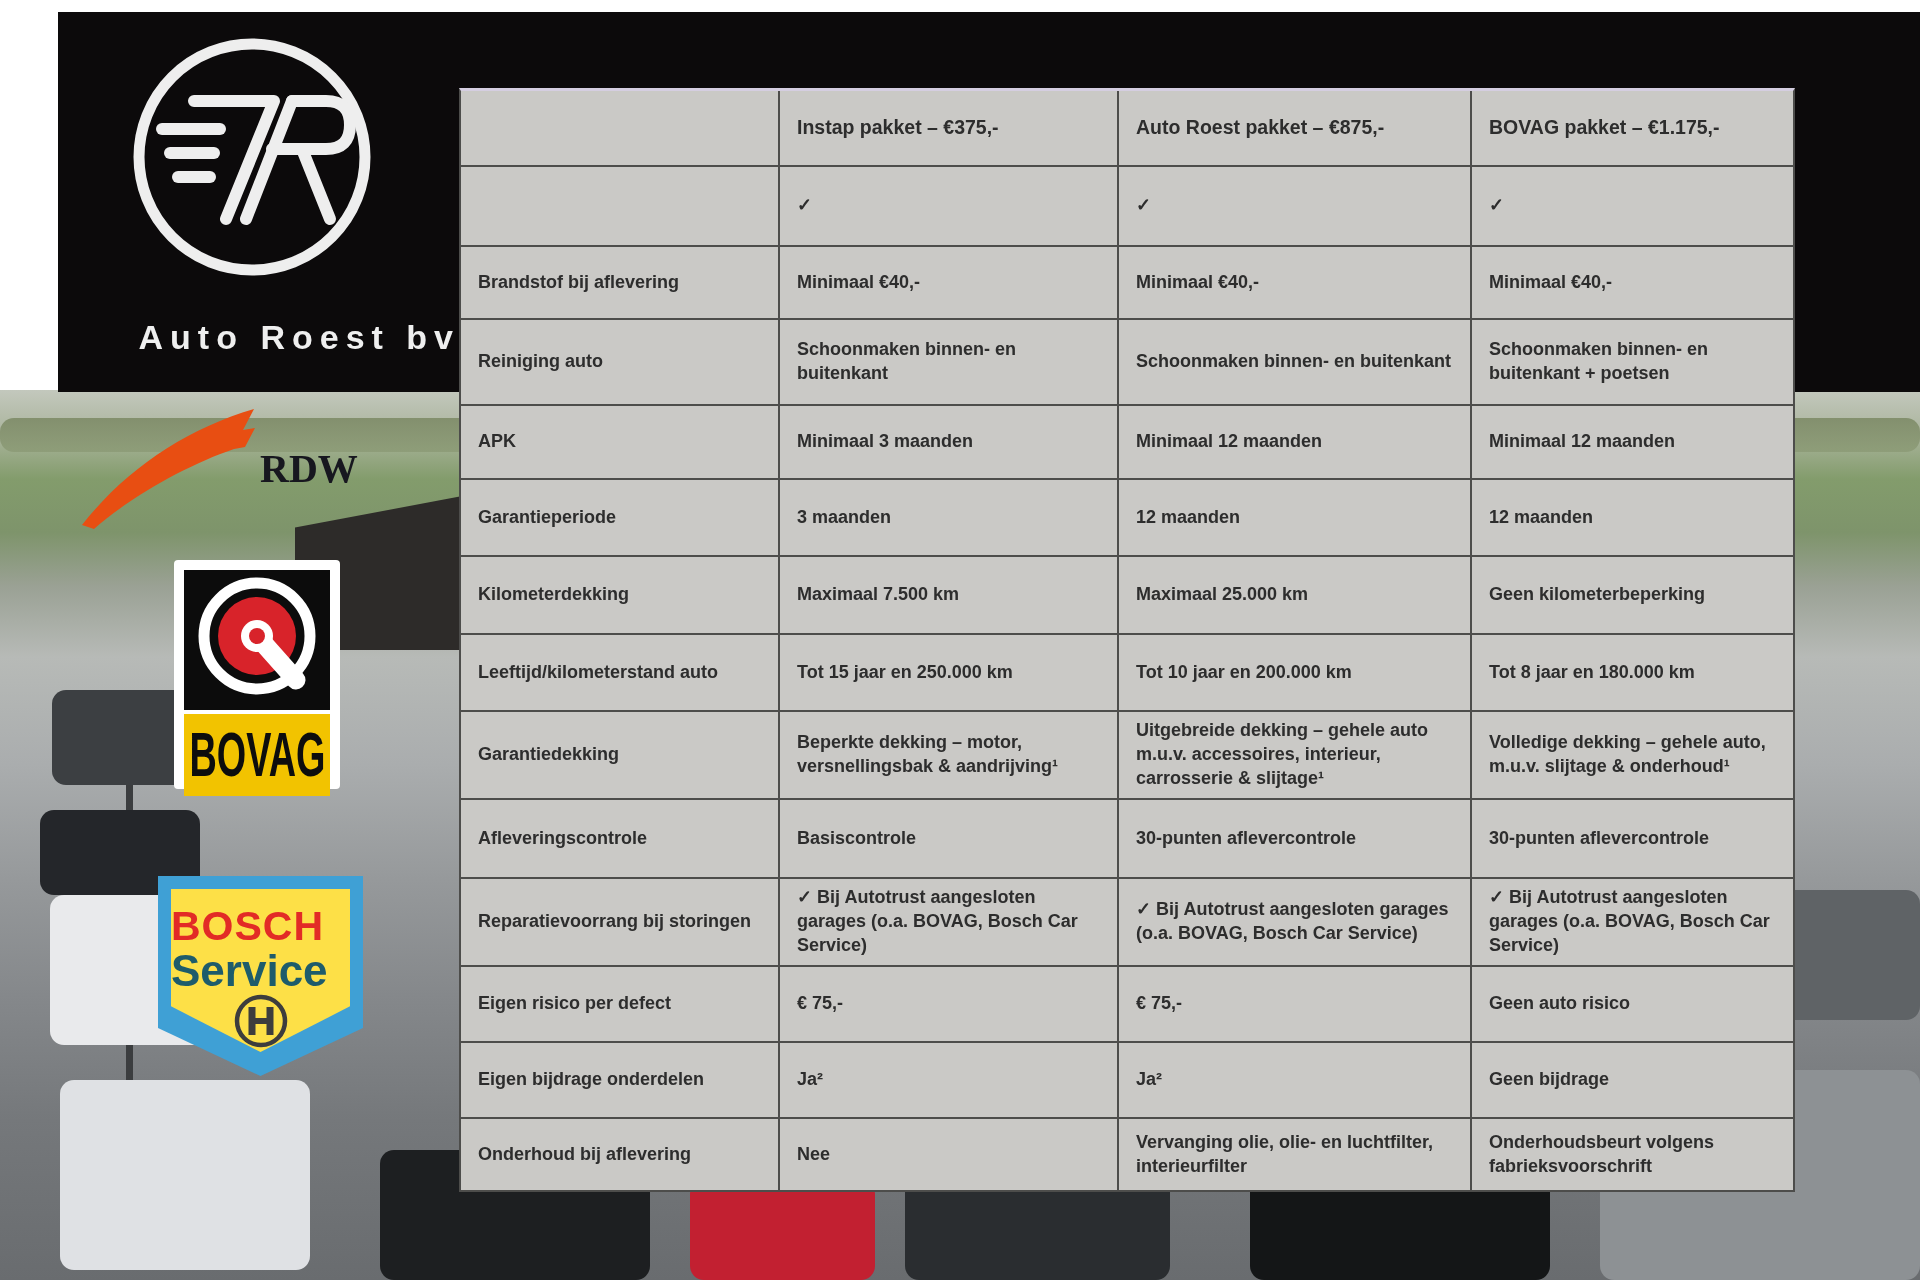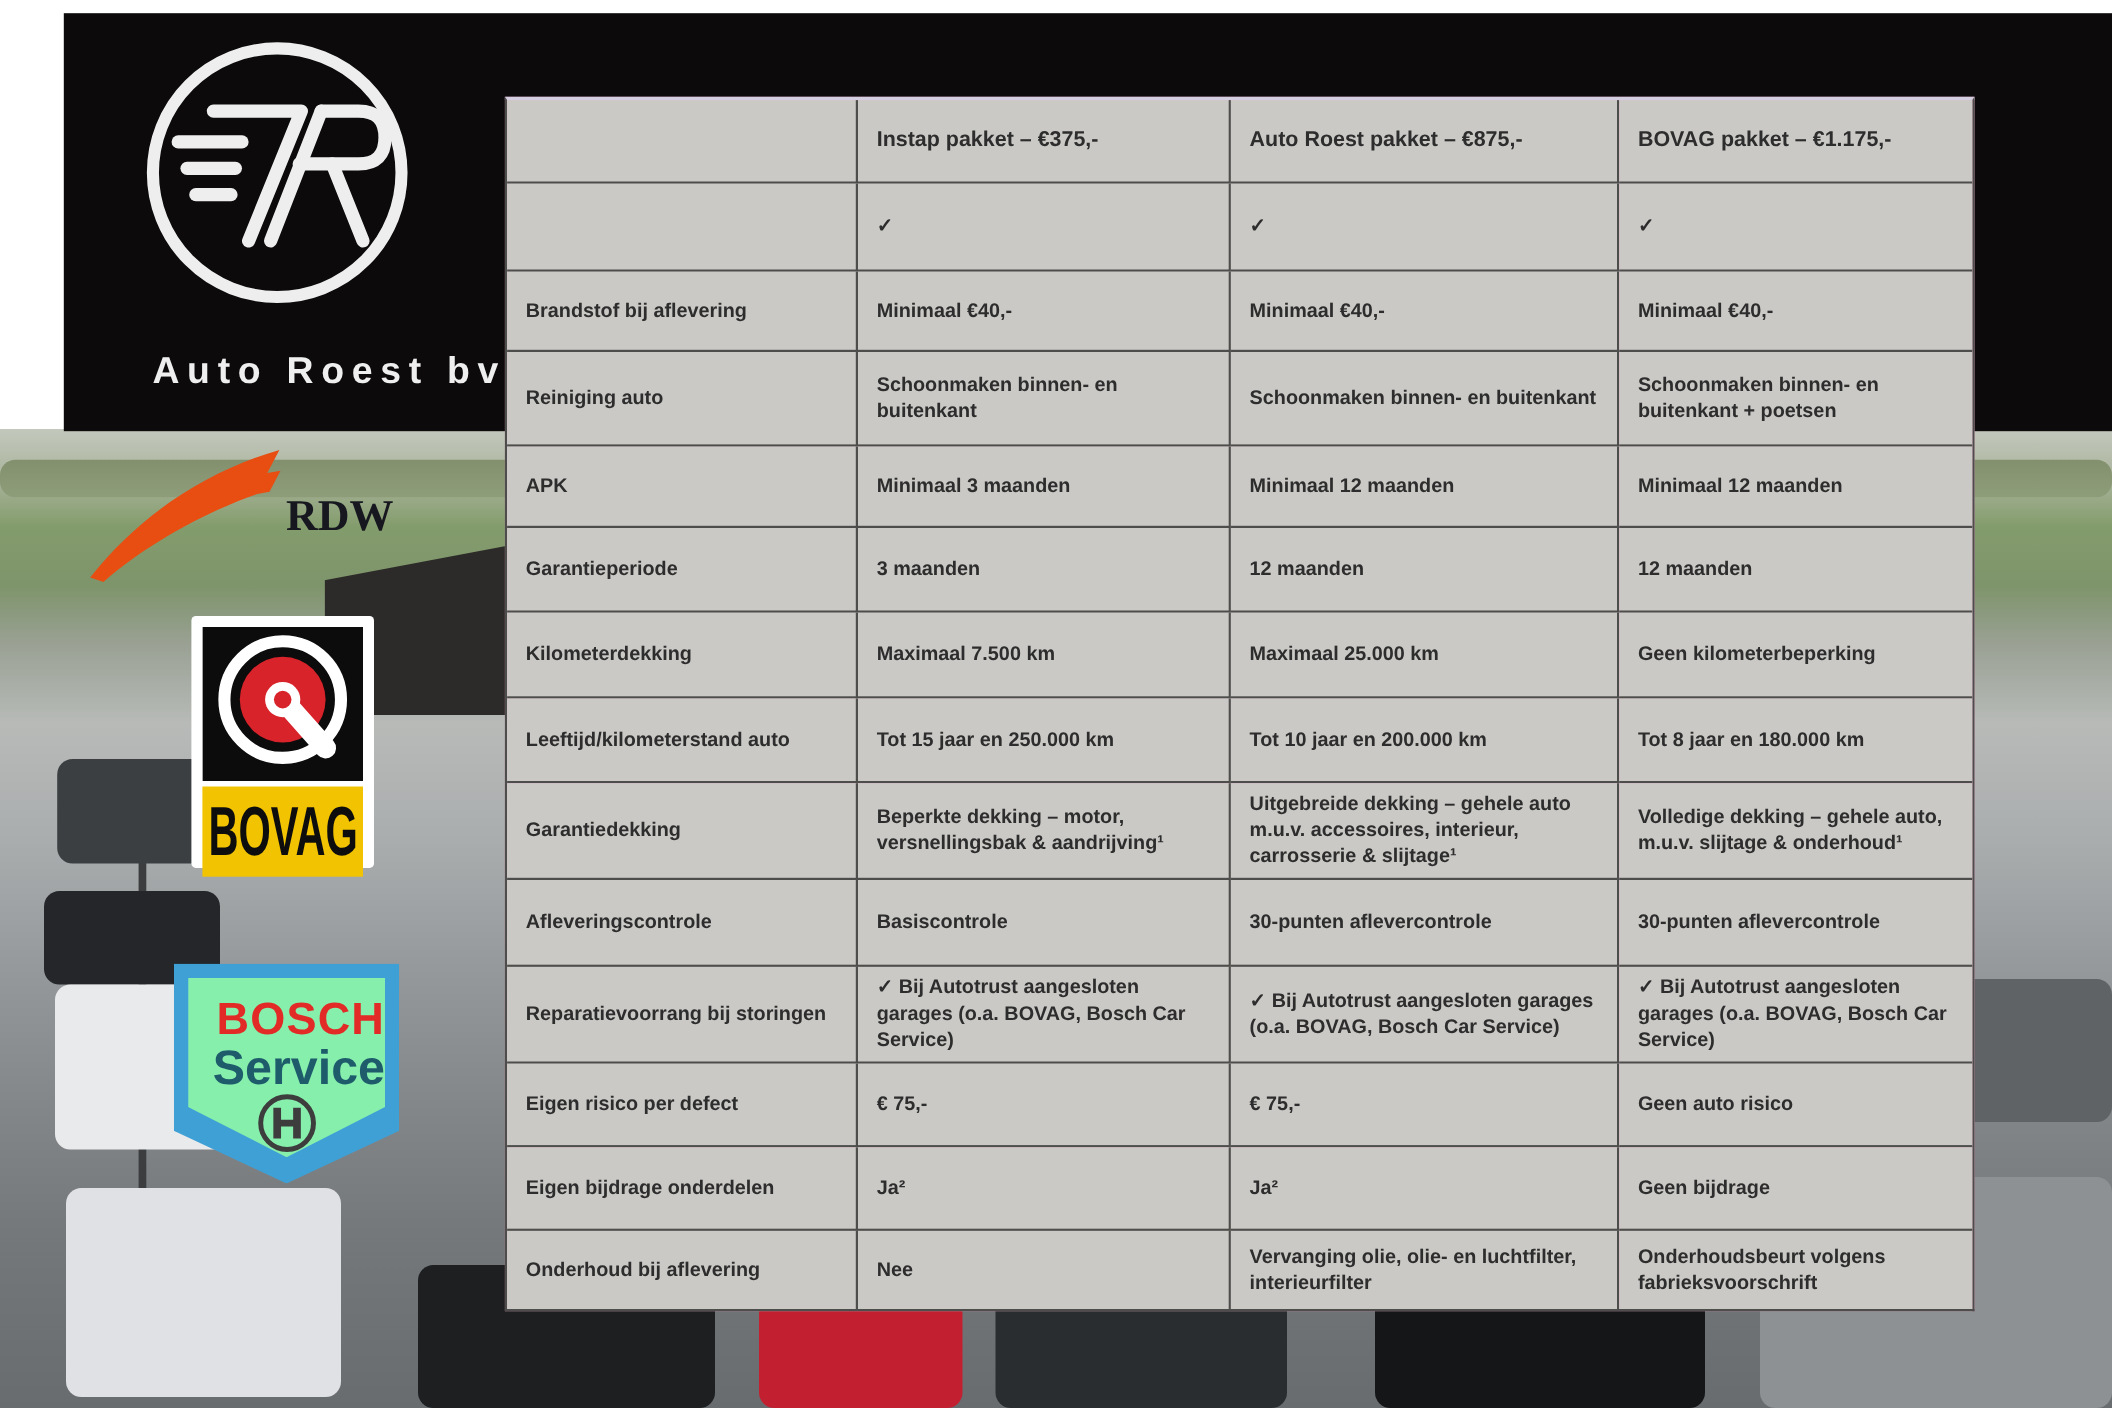--- a/index.html
+++ b/index.html
@@ -30,33 +30,33 @@
   .rdw{position:absolute;left:78px;top:398px;width:340px;height:140px;display:flex;align-items:center;}
   .rdw-text{font-family:"Liberation Serif",serif;font-size:40px;font-weight:600;color:#17171f;margin-left:2px;}
   
   .bovag{position:absolute;left:174px;top:560px;width:166px;height:229px;background:#ffffff;
     padding:10px;box-sizing:border-box;border-radius:4px;}
   .bovag-band{width:146px;height:82px;background:#f2c300;display:flex;align-items:center;justify-content:center;}
   .bovag-band span{font-size:42px;font-weight:700;color:#0d0d0d;transform:scale(.9,1.5);letter-spacing:0px;}
   
   .bosch{position:absolute;left:158px;top:876px;width:205px;height:200px;background:#3fa0d5;
     clip-path:polygon(0 0,100% 0,100% 76%,50% 100%,0 76%);}
-  .bosch-inner{position:absolute;left:13px;right:13px;top:13px;bottom:24px;background:#86efac;
-    clip-path:polygon(0 0,100% 0,100% 72%,50% 100%,0 72%);text-align:right;}
+  .bosch-inner{position:absolute;left:13px;right:13px;top:13px;bottom:24px;background:#fde047;
+    clip-path:polygon(0 0,100% 0,100% 72%,50% 100%,0 72%);text-align:left;}
   .bosch-word1{margin-top:14px;font-size:41px;font-weight:800;color:#e22b26;letter-spacing:1px;}
   .bosch-word2{margin-top:-4px;font-size:44px;font-weight:700;color:#1e5c6b;}
   .bosch-armature{position:absolute;left:50%;bottom:2px;transform:translateX(-50%);}
   
   .table{
     position:absolute;left:459px;top:88px;width:1332px;
     display:grid;
     grid-template-columns:319px 339px 353px 321px;
     grid-template-rows:76px 80px 73px 86px 74px 77px 78px 77px 88px 79px 88px 76px 76px 71px;
     border:2px solid #4d4d4b;border-top:3px solid #d5cee1;
-    background:#f9a8d4;
+    background:#0369a1;
     box-sizing:content-box;
   }
   .cell{
     background:#cac9c6;color:#2d2d2d;
     display:flex;align-items:center;
     padding:8px 14px 8px 17px;box-sizing:border-box;
     border-bottom:2px solid #4d4d4b;
     font-size:18px;font-weight:700;line-height:1.32;
   }
   .cell:not(:nth-child(4n)){border-right:2px solid #4d4d4b;}

